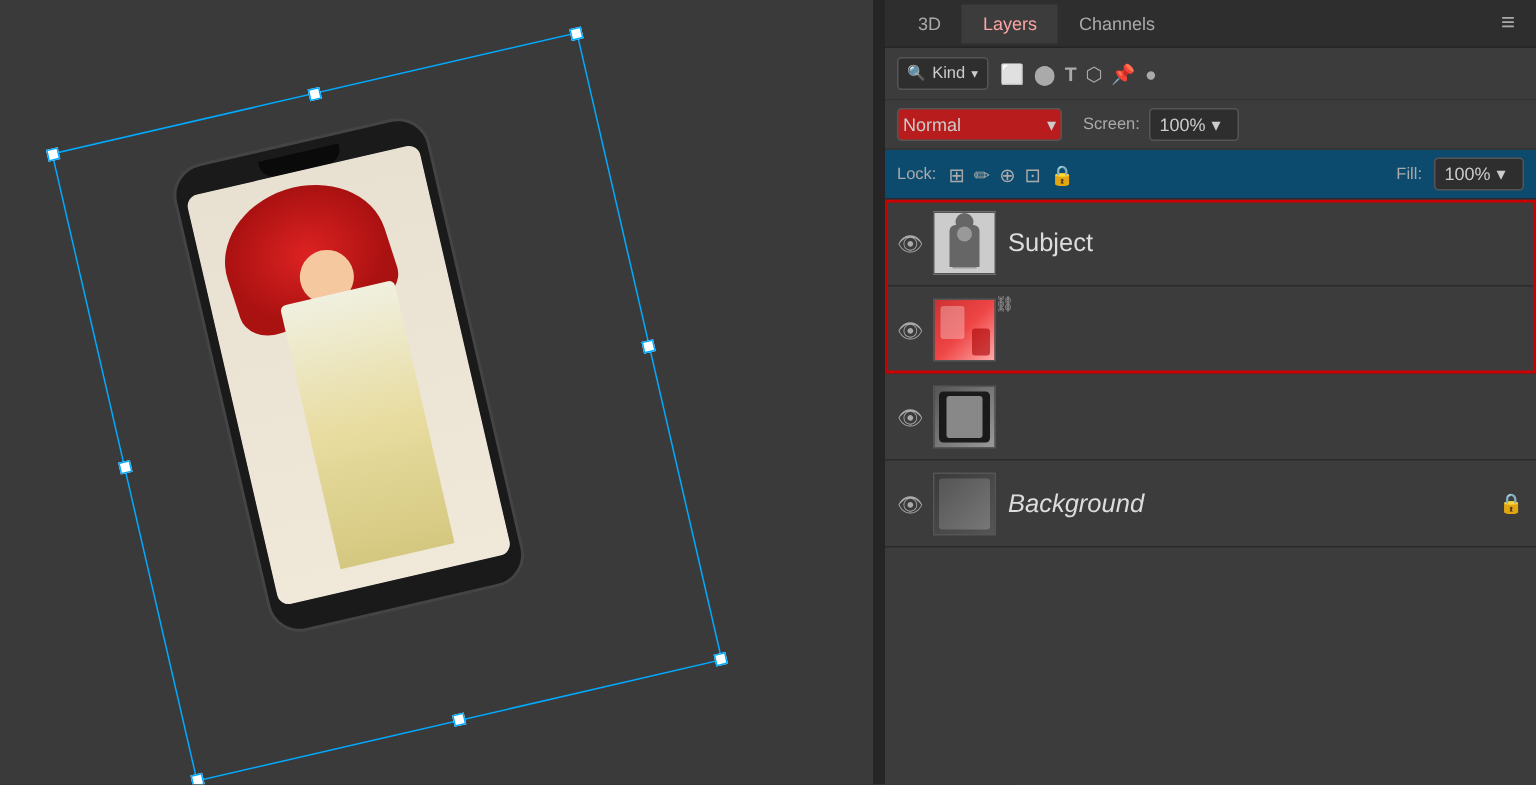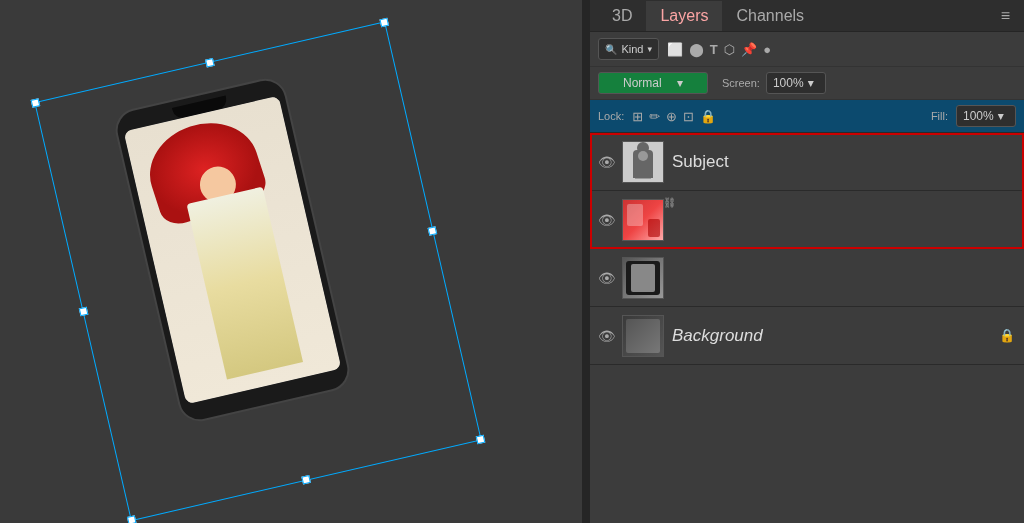--- a/index.html
+++ b/index.html
@@ -80,21 +80,21 @@
       align-items: center;
       background: #2e2e2e;
       height: 32px;
       padding: 0 8px;
       border-bottom: 1px solid #252525;
     }
 
     .tab {
       padding: 6px 14px;
       cursor: pointer;
-      font-size: 16px;
+      font-size: 12px;
       color: #aaa;
       position: relative;
     }
 
     .tab.active {
       color: #fca5a5;
       background: #3c3c3c;
     }
 
     .tab.active::after {
@@ -159,24 +159,24 @@
       align-items: center;
       padding: 5px 8px;
       gap: 6px;
       background: #3c3c3c;
       border-bottom: 1px solid #333;
     }
 
     .blend-dropdown {
       display: flex;
       align-items: center;
-      background: #15803d;
+      background: #b91c1c;
       border: 1px solid #555;
       border-radius: 3px;
-      padding: 2px 24px;
+      padding: 2px 3px;
       gap: 4px;
       cursor: pointer;
       color: #ccc;
       font-size: 12px;
       height: 22px;
       min-width: 110px;
     }
 
     .opacity-label {
       color: #aaa;

